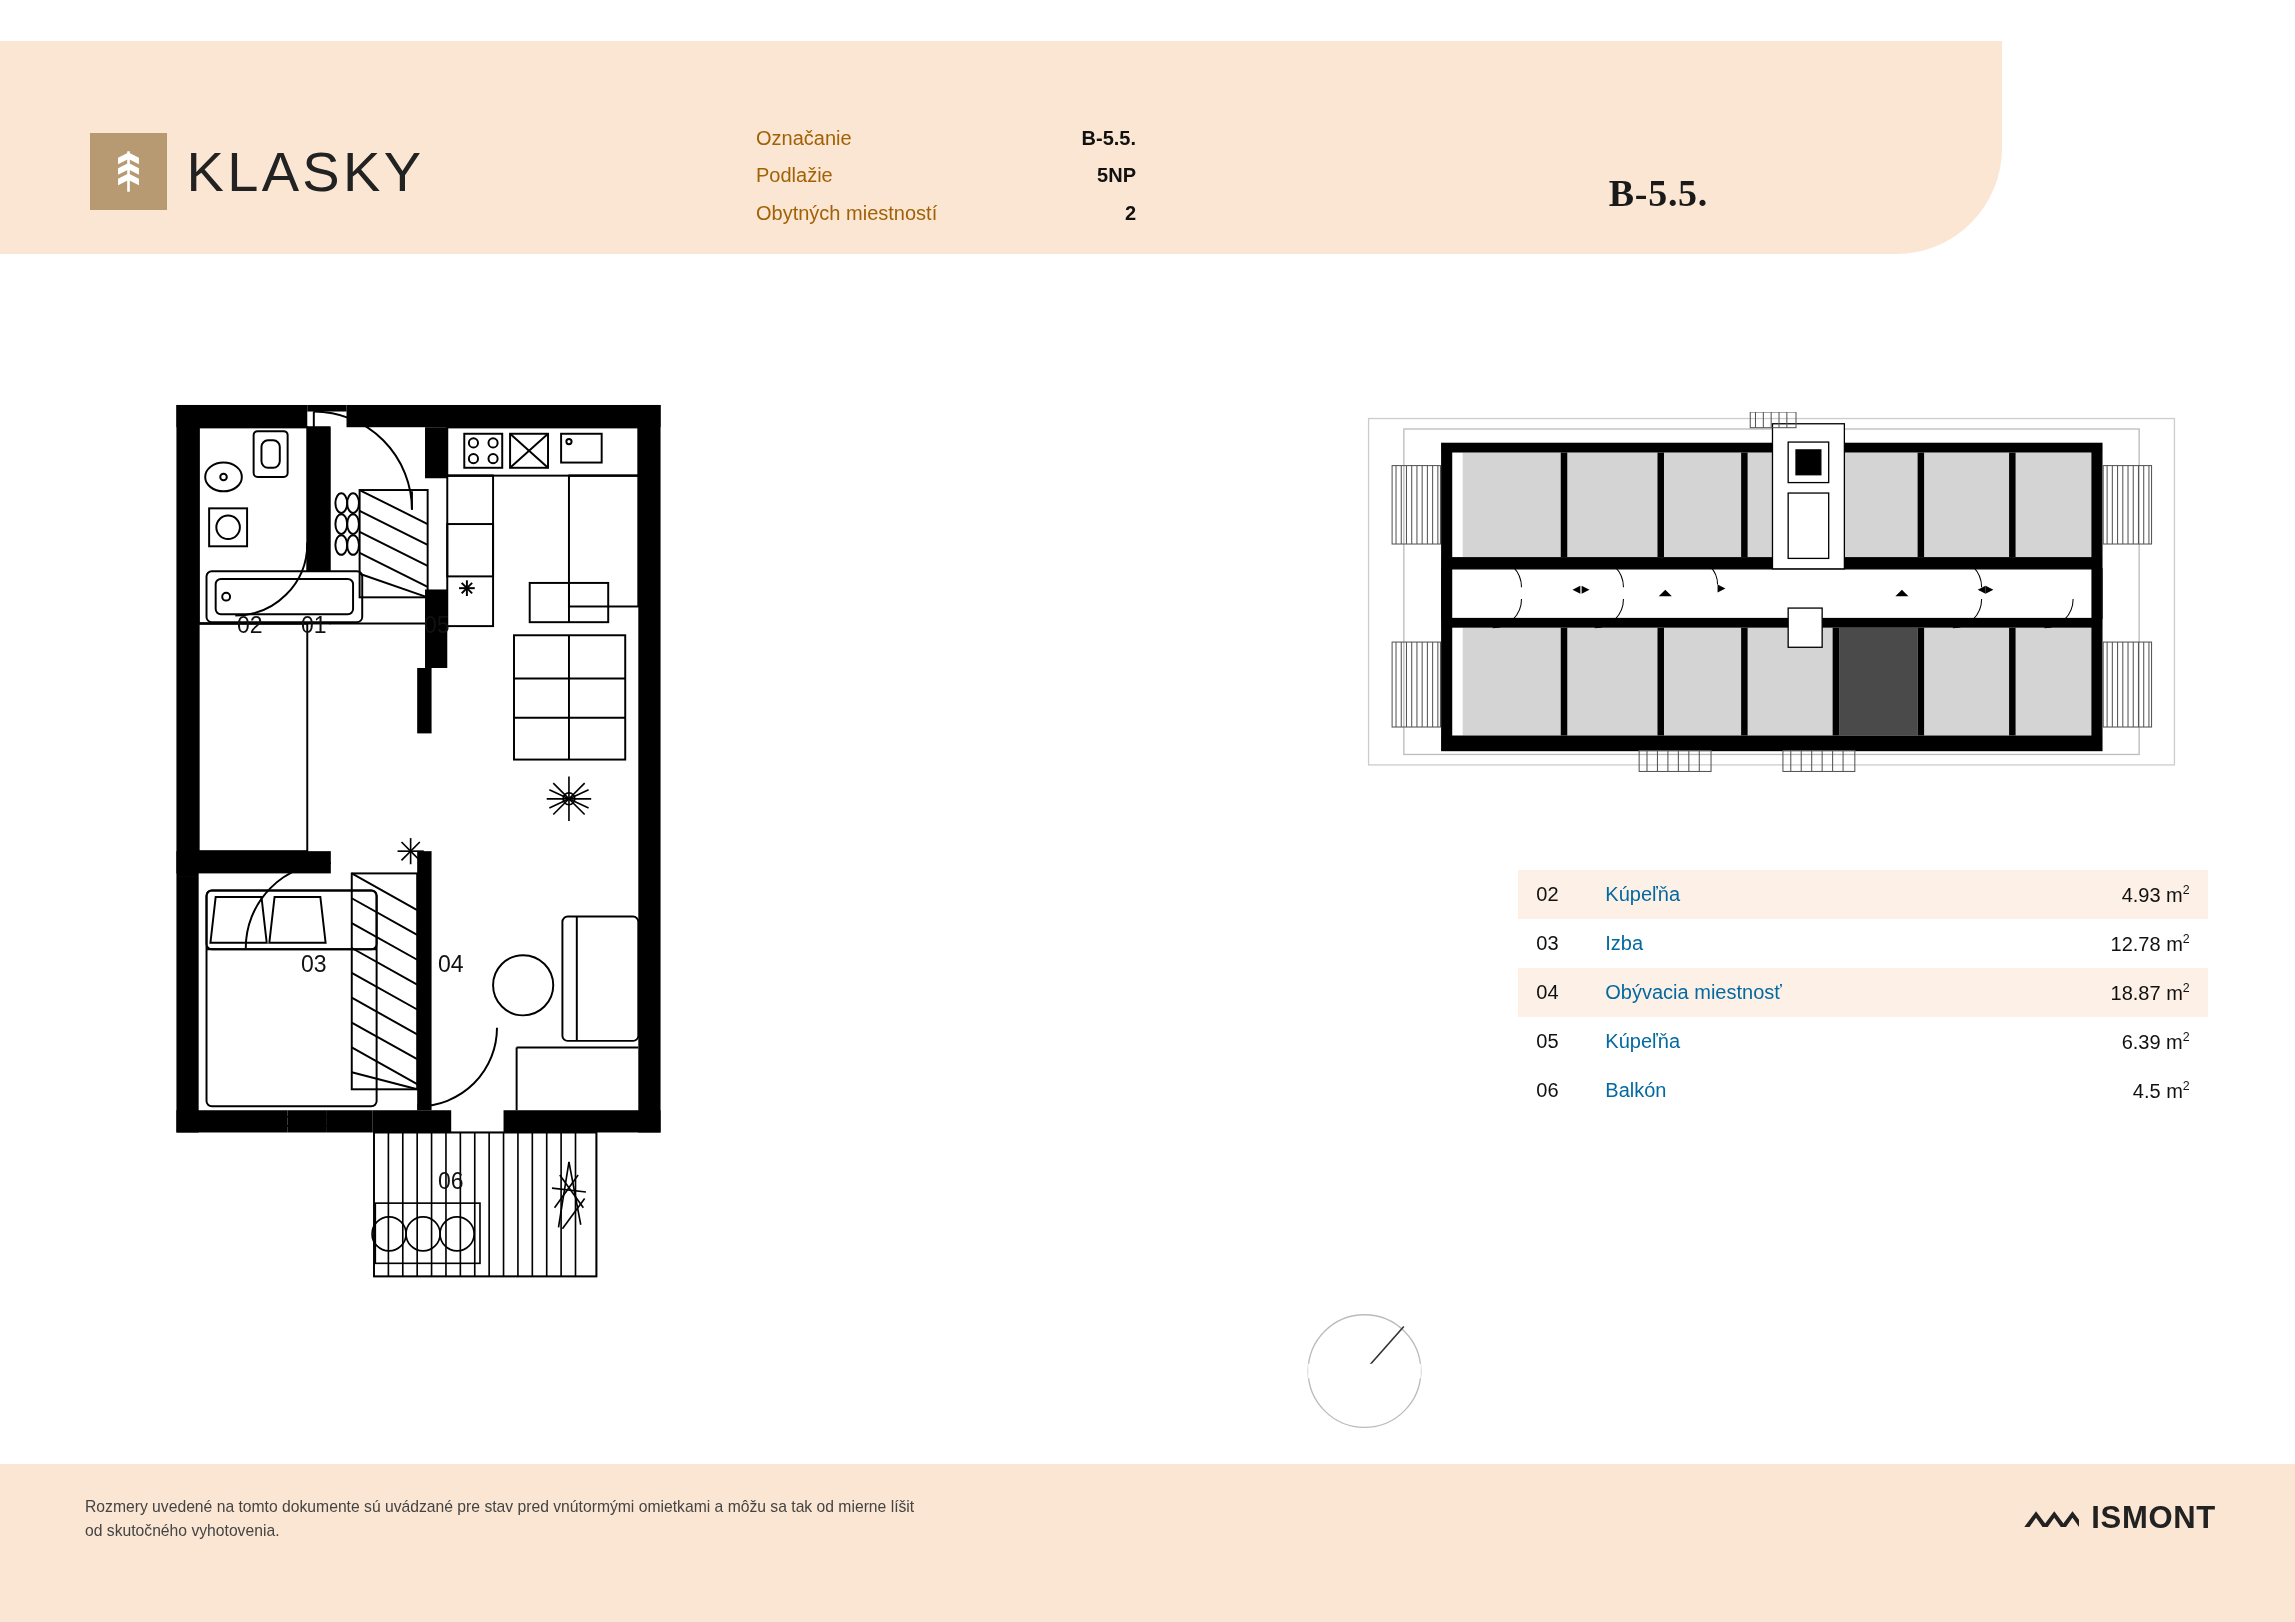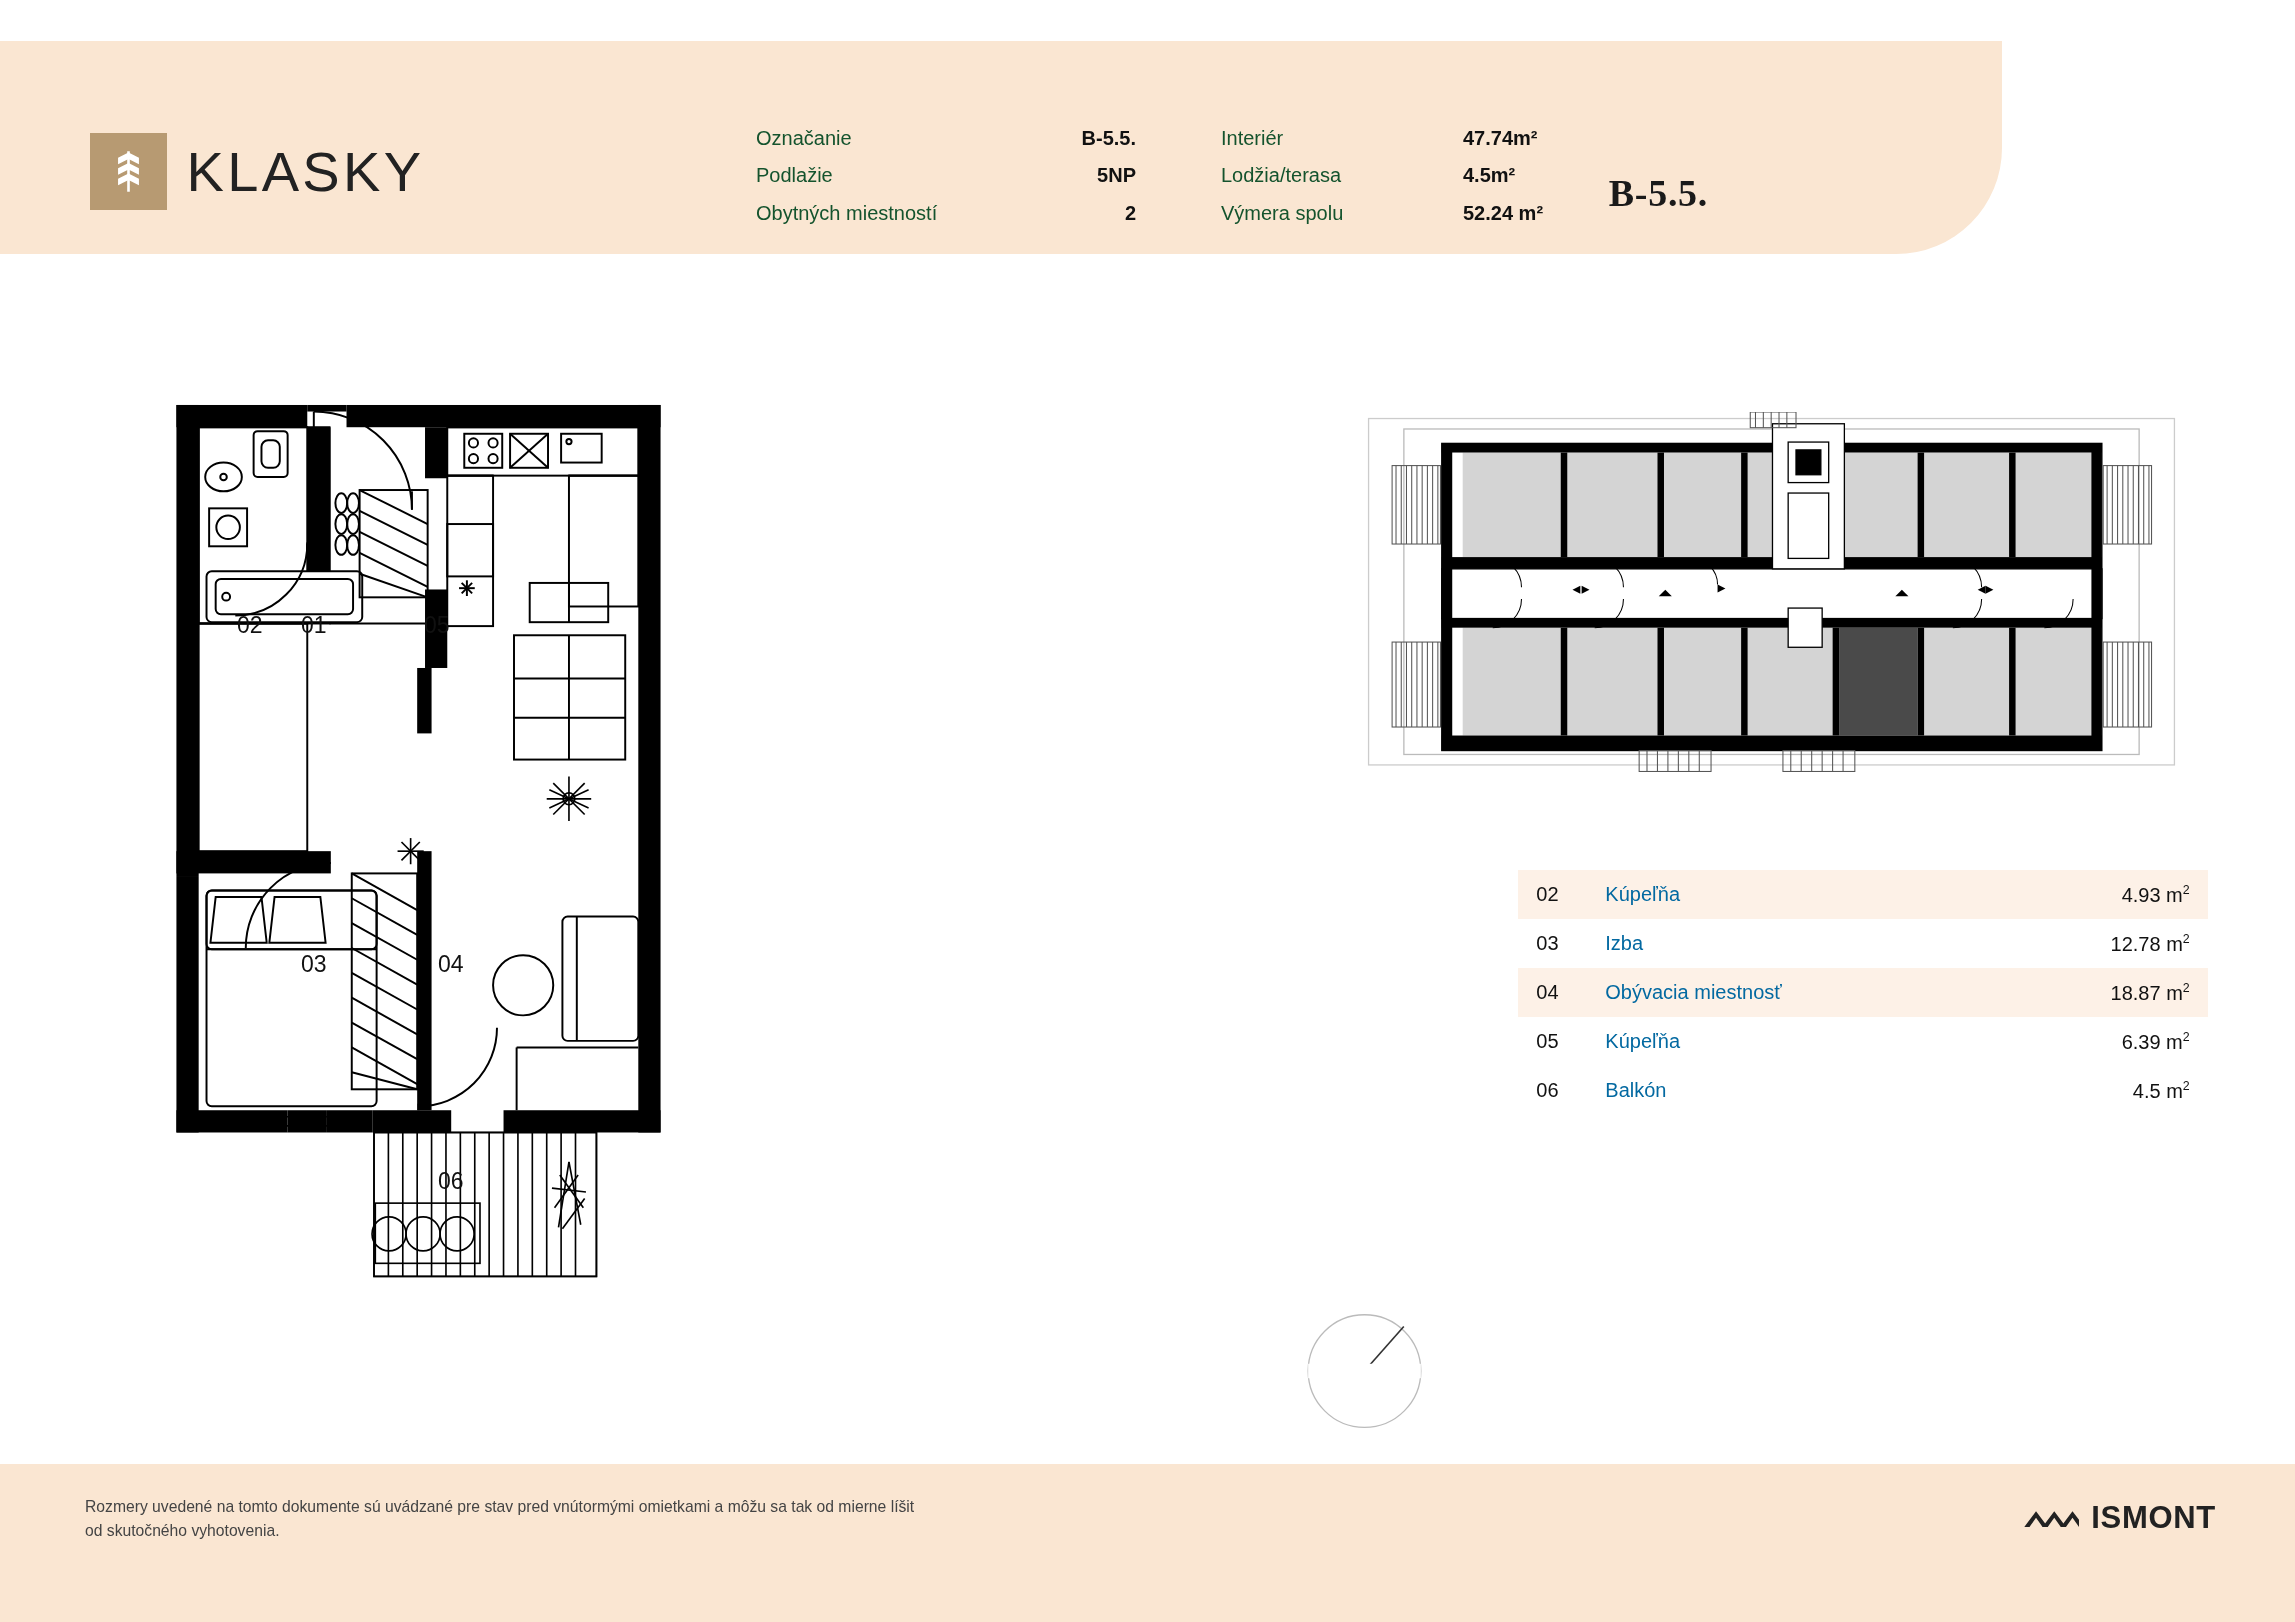--- a/index.html
+++ b/index.html
@@ -31,21 +31,21 @@
     font-size: 56px; letter-spacing: 3.3px; font-weight: 400;
     color: #222; font-family: "Liberation Sans", sans-serif;
   }
 
   .meta {
     position: absolute; left: 756px; top: 86px;
     display: flex; gap: 0;
   }
   .meta-col { display: flex; flex-direction: column; gap: 14.4px; }
   .meta-row { display: flex; align-items: baseline; }
-  .meta-label { font-size: 20px; color: #14532d; font-weight: 400; }
+  .meta-label { font-size: 20px; color: #a16207; font-weight: 400; }
   .meta-value { font-size: 20px; color: #111; font-weight: 700; text-align: right; }
 
   .meta-col-1 .meta-label { width: 262px; }
   .meta-col-1 .meta-value { width: 118px; }
   .meta-col-2 { margin-left: 85px; }
   .meta-col-2 .meta-label { width: 242px; }
   .meta-col-2 .meta-value { width: 124px; text-align: left; }
 
   .unit-code {
     position: absolute; right: 294px; top: 130px;
@@ -143,34 +143,20 @@
         <span class="meta-label">Označanie</span>
         <span class="meta-value">B-5.5.</span>
       </div>
       <div class="meta-row">
         <span class="meta-label">Podlažie</span>
         <span class="meta-value">5NP</span>
       </div>
       <div class="meta-row">
         <span class="meta-label">Obytných miestností</span>
         <span class="meta-value">2</span>
-      </div>
-    </div>
-    <div class="meta-col meta-col-2">
-      <div class="meta-row">
-        <span class="meta-label">Interiér</span>
-        <span class="meta-value">47.74m²</span>
-      </div>
-      <div class="meta-row">
-        <span class="meta-label">Lodžia/terasa</span>
-        <span class="meta-value">4.5m²</span>
-      </div>
-      <div class="meta-row">
-        <span class="meta-label">Výmera spolu</span>
-        <span class="meta-value">52.24 m²</span>
       </div>
     </div>
   </div>
 
   <div class="unit-code">B-5.5.</div>
 </div>
 
 <div class="plan">
   <svg width="929" height="1021" viewBox="0 0 1420 1560">
     <g stroke="#000" fill="none">

